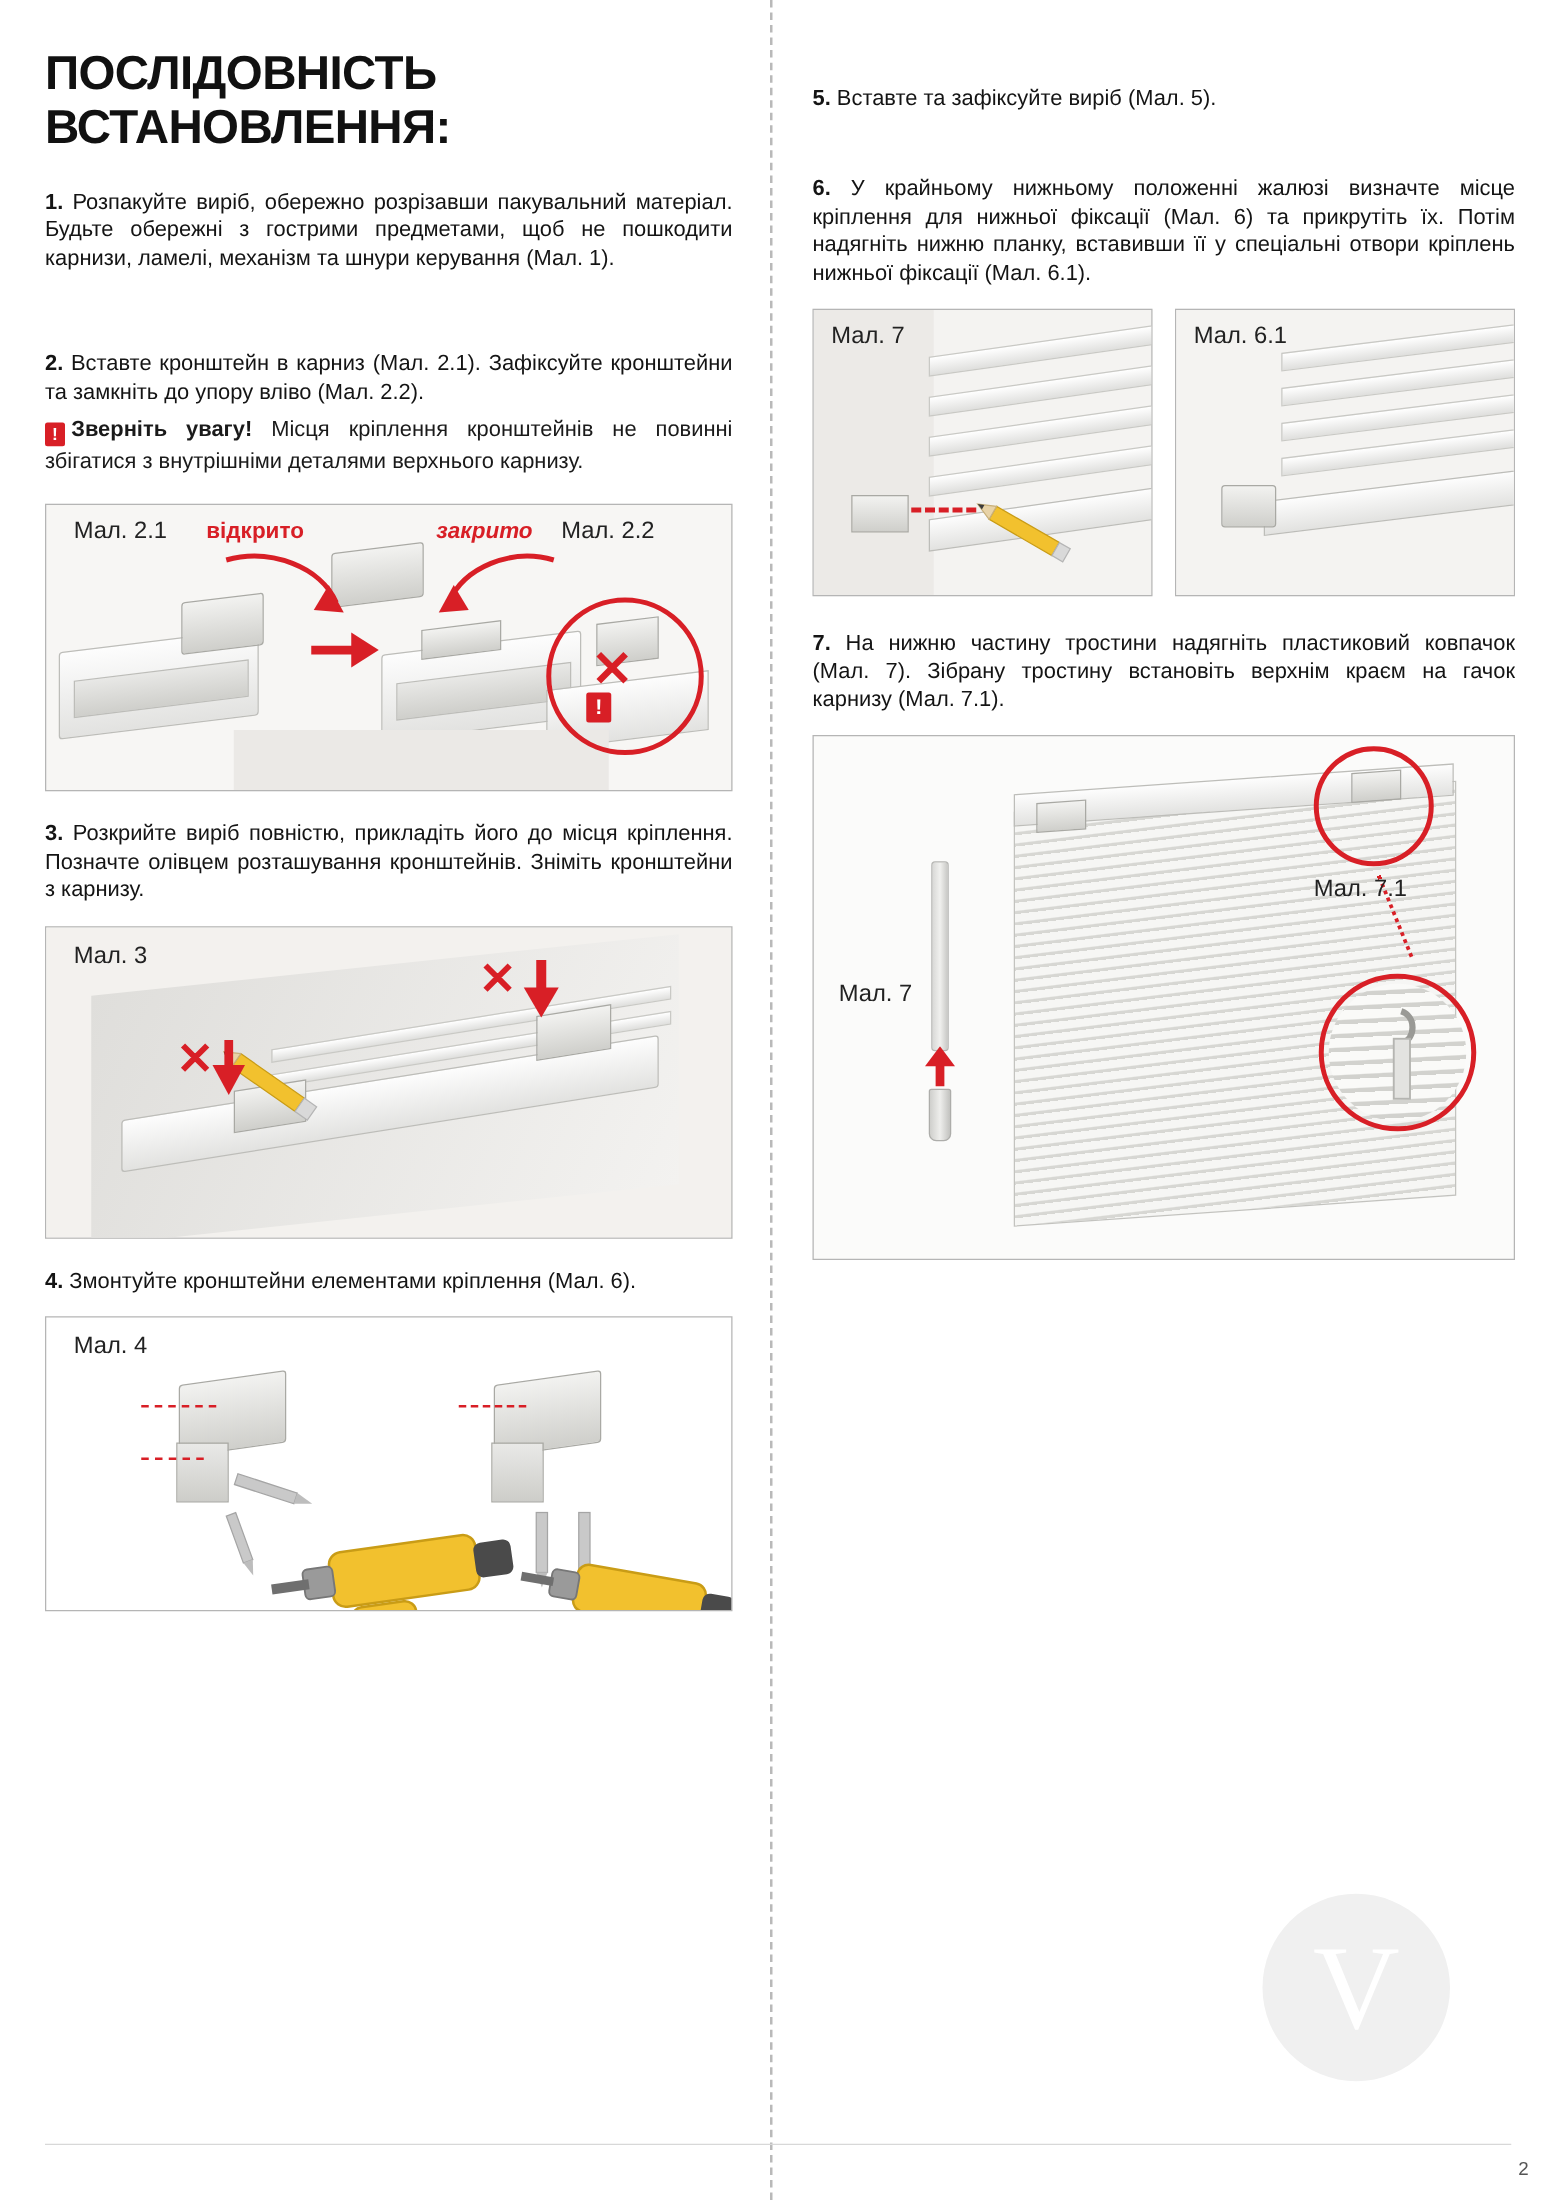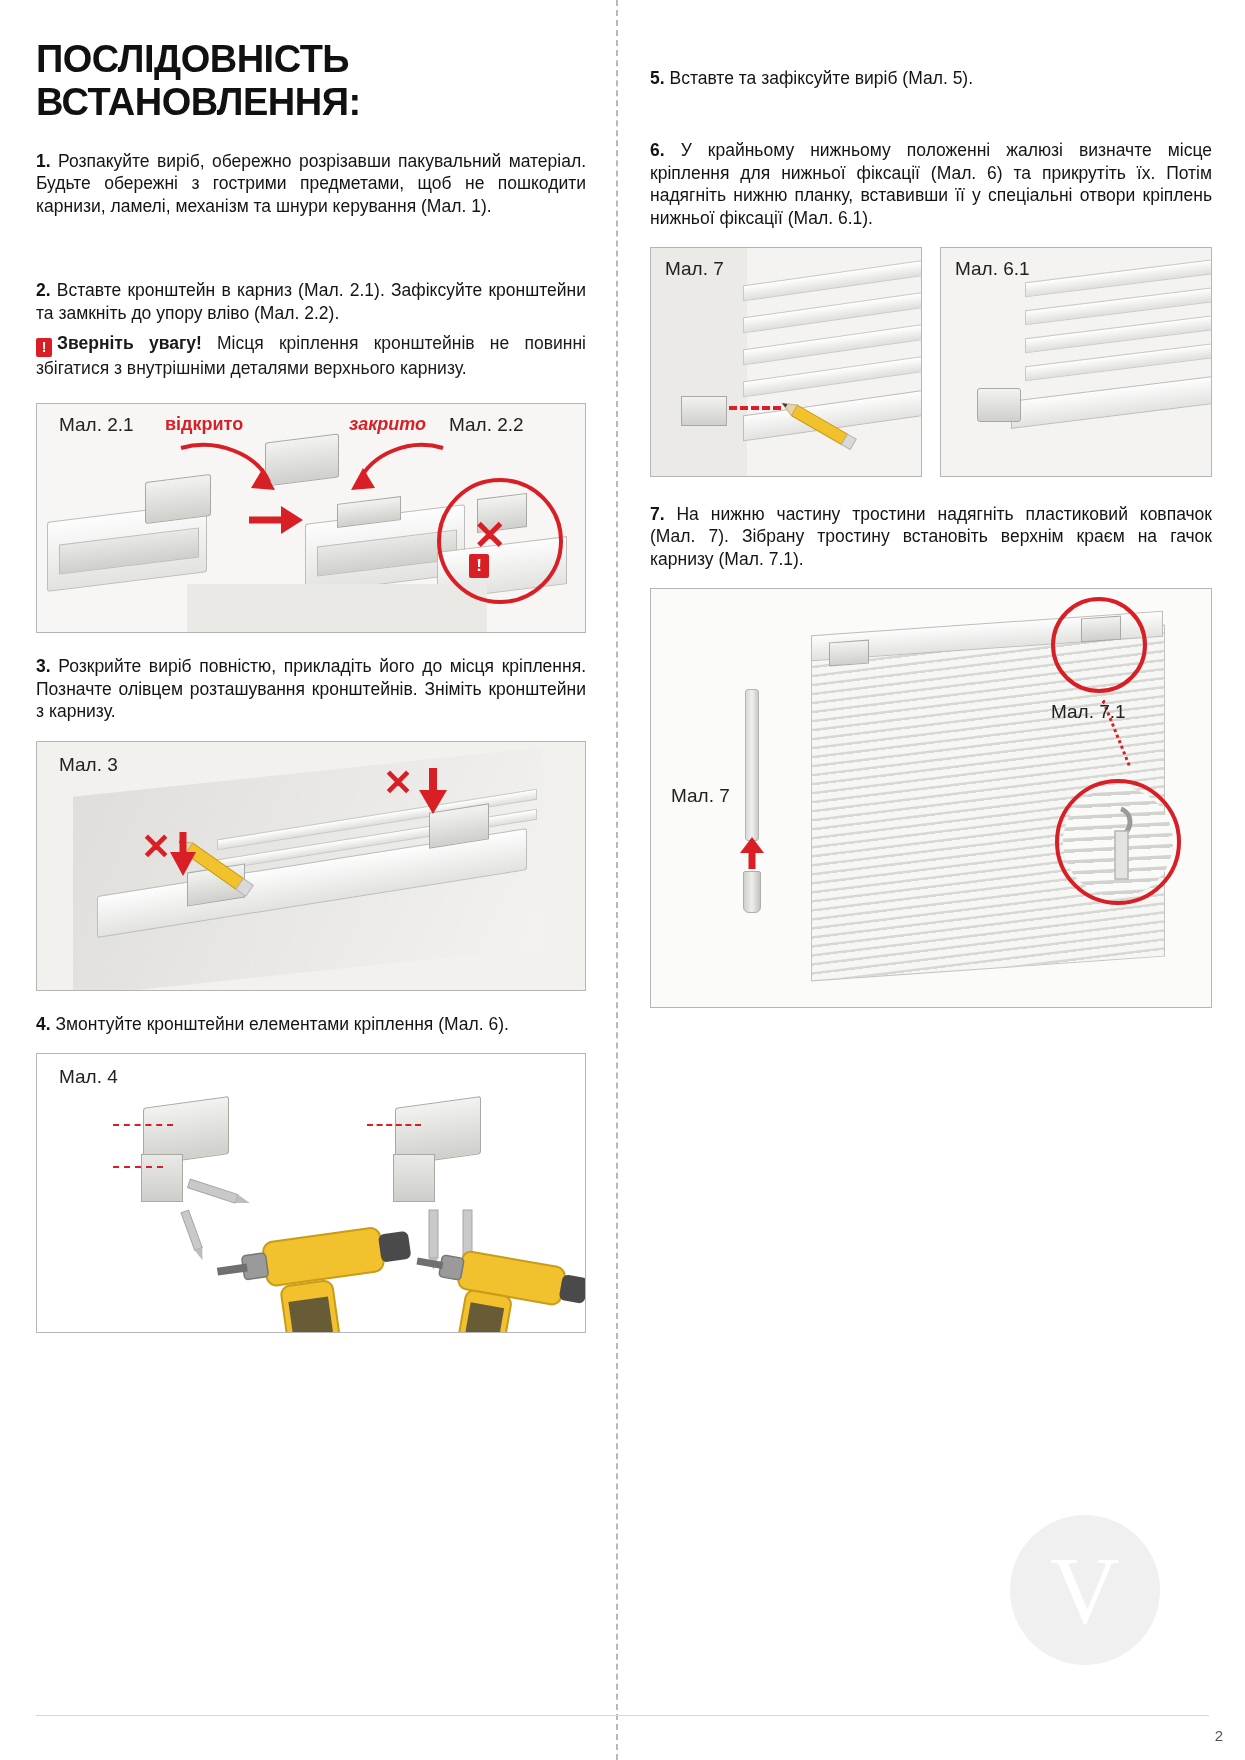--- a/index.html
+++ b/index.html
@@ -292,21 +292,21 @@
         <path d="M16 4 L16 28" stroke="#d81f26" stroke-width="7" fill="none"></path>
         <path d="M3 24 L16 48 L29 24 Z" fill="#d81f26"></path>
       </svg>
     </div>
 
     <div class="step" style="margin-top:22px;">
       <b>4.</b>
       <span>Змонтуйте кронштейни елементами кріплення (Мал. 6).</span>
     </div>
 
-    <div class="figure" style="margin-top:18px; width:550px; height:280px; background:#ffffff;">
+    <div class="figure" style="margin-top:18px; width:550px; height:236px; background:#ffffff;">
       <div class="fig-label" style="left:22px; top:12px;">Мал. 4</div>
 
       <div class="bracket" style="left:106px; top:48px; width:86px; height:58px; transform:skewY(-8deg); border-radius:3px;"></div>
       <div class="bracket" style="left:104px; top:100px; width:42px; height:48px; background:linear-gradient(#e9e9e7,#cdcdc9);"></div>
       <div class="dashline" style="left:76px; top:70px; width:60px;"></div>
       <div class="dashline" style="left:76px; top:112px; width:50px;"></div>
       <svg style="position:absolute; left:140px; top:120px;" width="80" height="40" viewBox="0 0 80 40">
         <g transform="rotate(18 40 20)">
           <rect x="10" y="14" width="50" height="9" fill="#c9c9c9" stroke="#a5a5a5" stroke-width="1"></rect>
           <polygon points="60,14 74,18.5 60,23" fill="#bdbdbd"></polygon>

